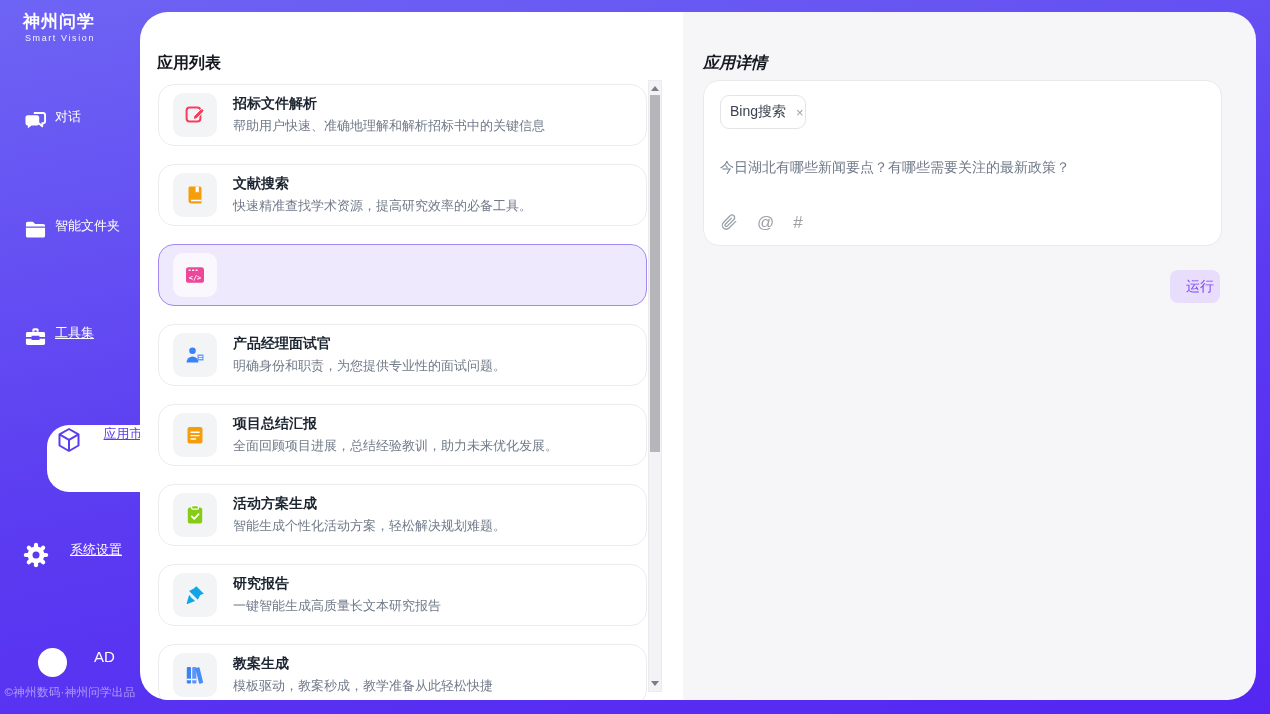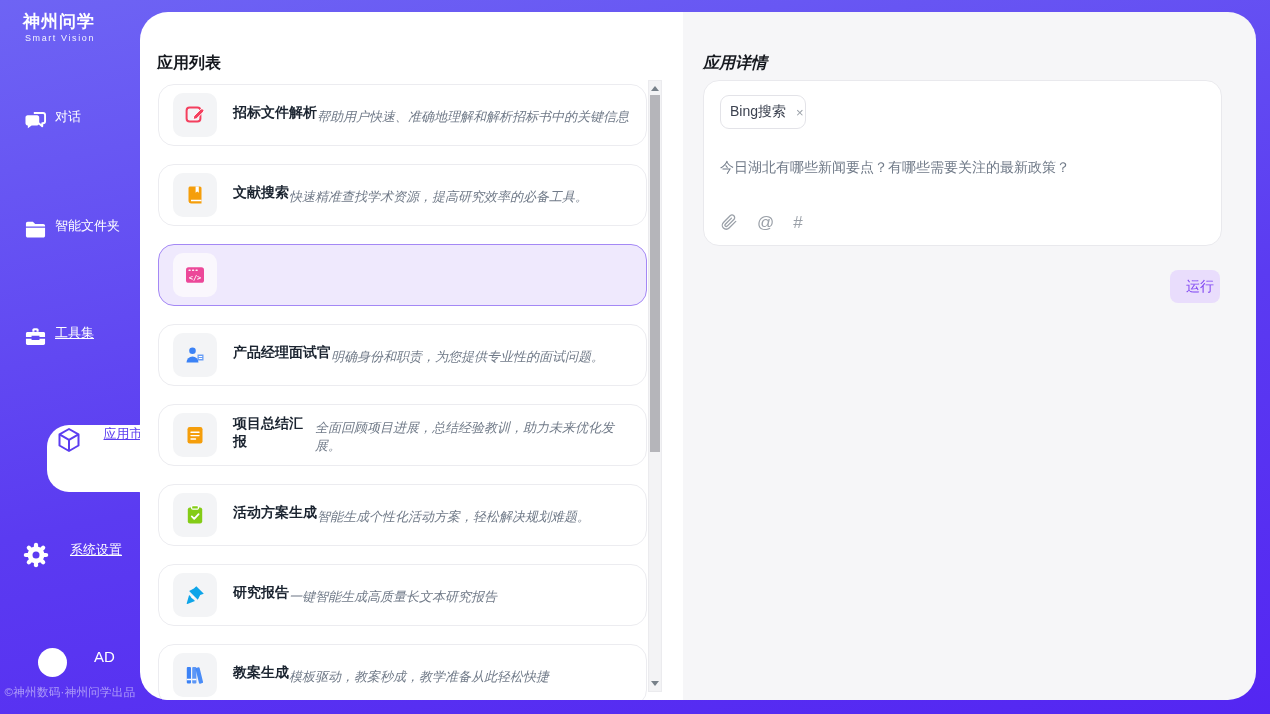--- a/index.html
+++ b/index.html
@@ -39,23 +39,23 @@
   .detail-panel .panel-title{left:20px;font-style:italic;}
   
   .cards{position:absolute;left:18px;top:72px;width:489px;display:flex;
          flex-direction:column;gap:18px;}
   .card{box-sizing:border-box;min-height:61px;border:1px solid #ececf0;border-radius:16px;
         background:#fff;display:flex;align-items:center;gap:16px;padding:8px 14px;cursor:pointer;}
   .card.selected{background:#efe9fd;border:1.5px solid #a488f5;}
   .card-icon{width:44px;height:44px;border-radius:10px;background:#f3f4f6;flex:none;
              display:flex;align-items:center;justify-content:center;}
   .card.selected .card-icon{background:#faf7fd;}
-  .card-texts{display:flex;flex-direction:row;}
+  .card-texts{display:flex;flex-direction:column;}
   .card-title{font-size:14px;font-weight:bold;color:#1b2430;}
-  .card-desc{font-size:13px;color:#707a88;margin-top:4px;font-style:italic;}
+  .card-desc{font-size:13px;color:#707a88;margin-top:4px;}
   
   .scrollbar{position:absolute;right:21px;top:68px;width:14px;height:612px;
              background:#f3f3f5;border:1px solid #ebebee;box-sizing:border-box;}
   .sb-thumb{position:absolute;left:1px;top:14px;width:10px;height:357px;background:#b5b5ba;cursor:pointer;}
   .sb-arrow{position:absolute;left:50%;transform:translateX(-50%);width:0;height:0;
             border-left:4px solid transparent;border-right:4px solid transparent;cursor:pointer;}
   .sb-arrow.up{top:5px;border-bottom:5px solid #778089;}
   .sb-arrow.down{bottom:5px;border-top:5px solid #778089;}
   
   .detail-card{position:absolute;left:20px;top:68px;right:34px;height:166px;box-sizing:border-box;

